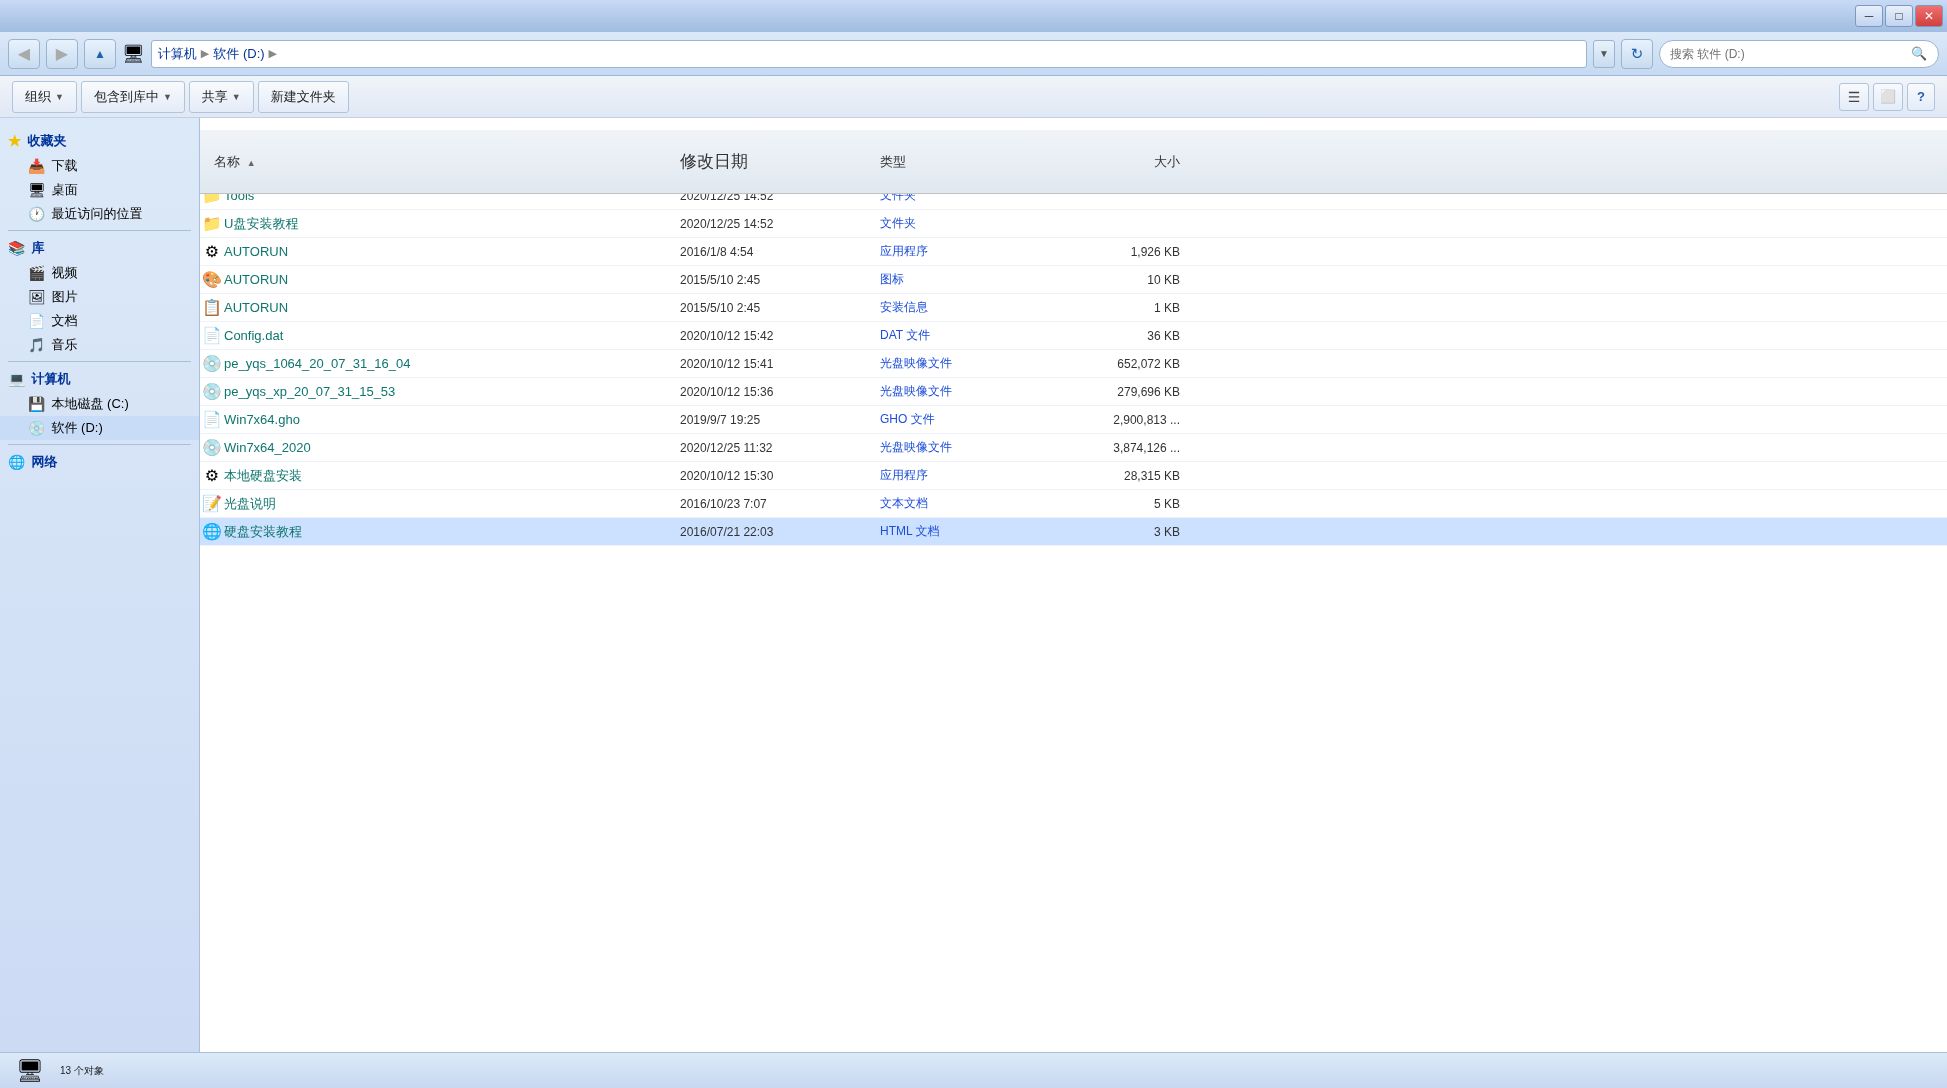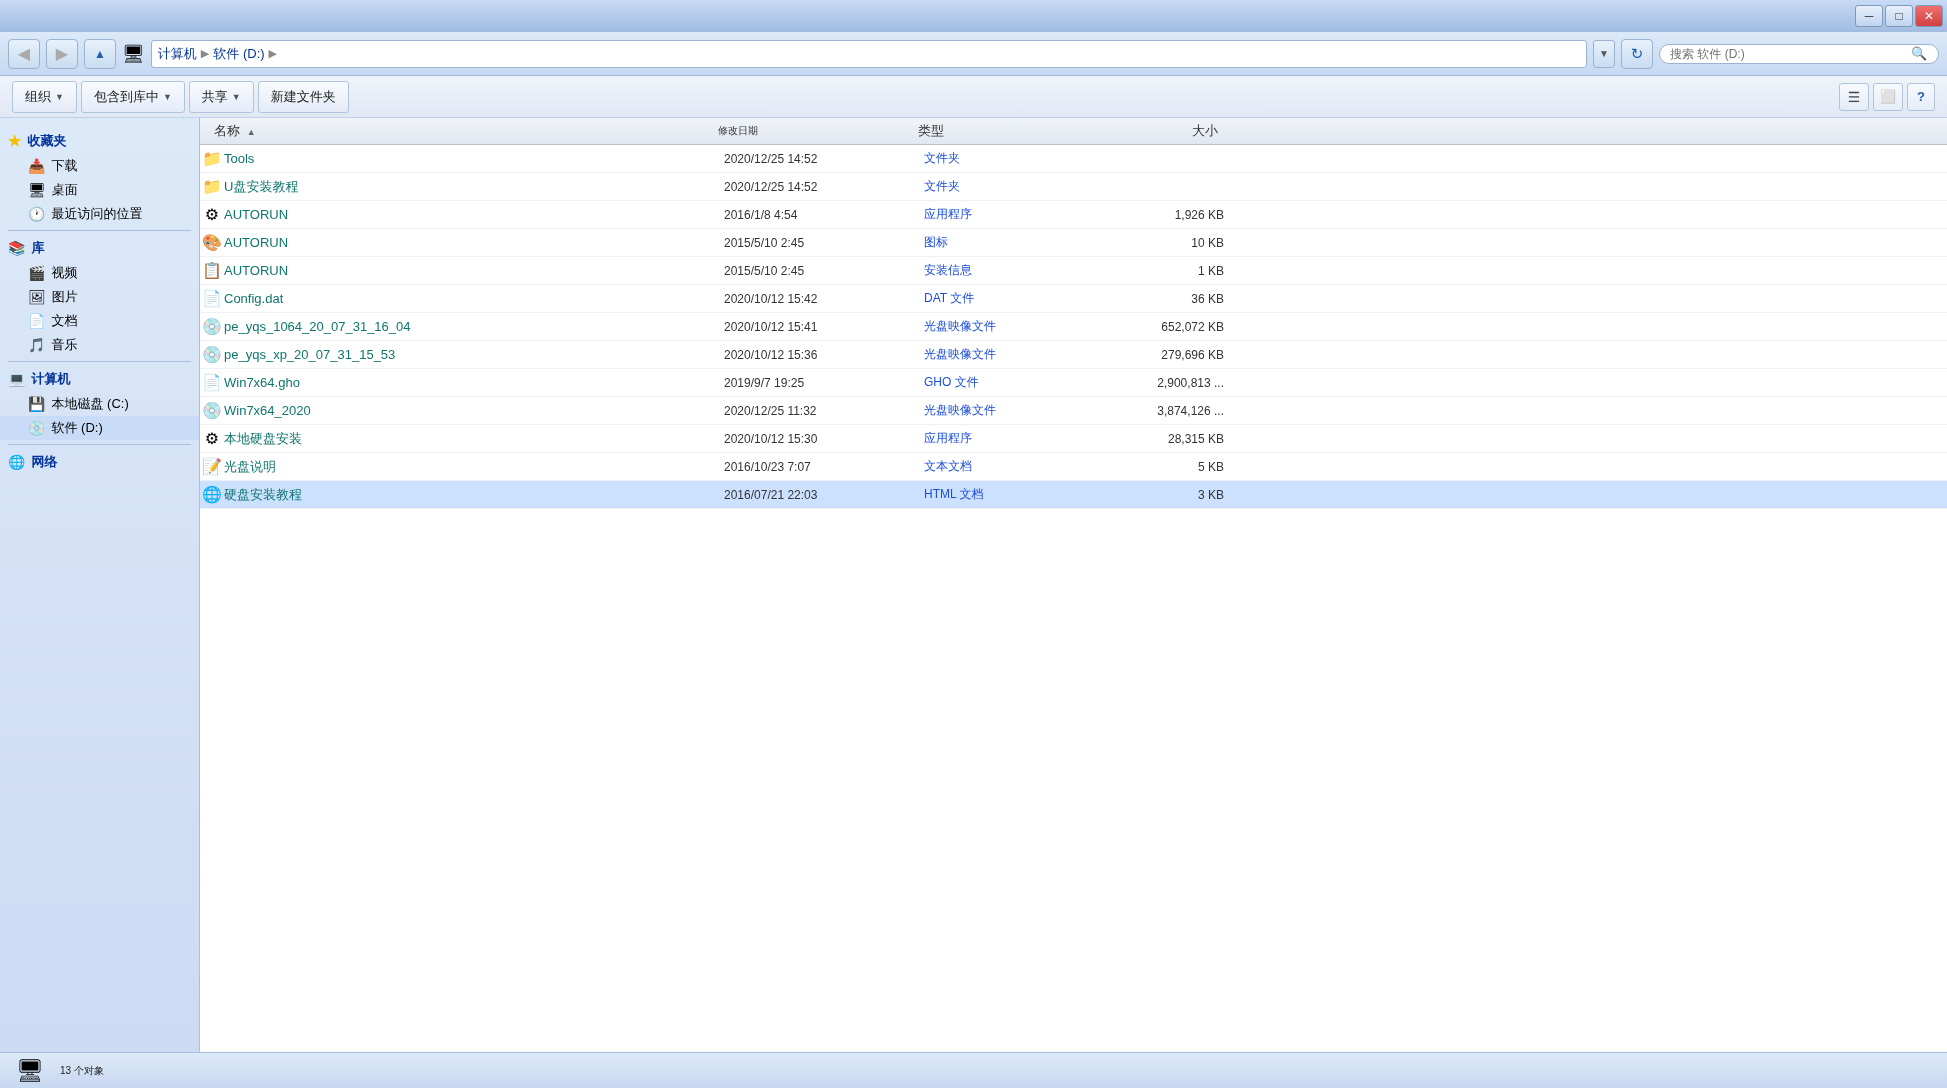--- a/index.html
+++ b/index.html
@@ -103,21 +103,21 @@
       border-radius: 4px;
       display: flex;
       align-items: center;
       justify-content: center;
       cursor: pointer;
       font-size: 15px;
       color: #2060b0;
     }
     .search-bar {
       width: 280px;
-      height: 20px;
+      height: 28px;
       background: #fff;
       border: 1px solid #9ab4d0;
       border-radius: 14px;
       display: flex;
       align-items: center;
       padding: 0 10px;
       gap: 14px;
     }
     .search-bar input {
       border: none;
@@ -234,45 +234,45 @@
 
     
     .file-list-area {
       flex: 1;
       background: #fff;
       overflow-y: auto;
     }
     .file-list-header {
       display: flex;
       align-items: center;
-      padding: 4px 0;
+      padding: 20px 0;
       border-bottom: 1px solid #c0c0c0;
       background: linear-gradient(to bottom, #f0f4f8, #e0e8f0);
       position: sticky;
-      top: 0;
+      top: 12px;
       z-index: 10;
     }
     .col-name { flex: 0 0 480px; padding-left: 14px; font-size: 13px; color: #333; cursor: pointer; }
-    .col-date { flex: 0 0 200px; font-size: 10px; color: #333; cursor: pointer; margin-left: 38px; }
+    .col-date { flex: 0 0 200px; font-size: 17px; color: #333; cursor: pointer; }
     .col-type { flex: 0 0 180px; font-size: 13px; color: #333; cursor: pointer; }
     .col-size { flex: 0 0 140px; text-align: right; padding-right: 20px; font-size: 13px; color: #333; cursor: pointer; }
     .col-sort-arrow { font-size: 9px; margin-left: 3px; color: #666; }
 
     .file-row {
       display: flex;
       align-items: center;
       padding: 2px 0;
       cursor: pointer;
       border-bottom: 1px solid #eef2f8;
       height: 28px;
     }
     .file-row.selected { background: #cce0ff; }
     .file-row .file-icon { width: 24px; text-align: center; font-size: 16px; flex-shrink: 0; }
     .file-row .file-name { flex: 0 0 456px; font-size: 13px; overflow: hidden; text-overflow: ellipsis; white-space: nowrap; color: #0f766e; }
-    .file-row .file-date { flex: 0 0 200px; font-size: 12px; color: #333; margin-left: 44px; }
+    .file-row .file-date { flex: 0 0 200px; font-size: 12px; color: #333; }
     .file-row .file-type { flex: 0 0 180px; font-size: 12px; color: #1d4ed8; }
     .file-row .file-size { flex: 0 0 140px; text-align: right; padding-right: 20px; font-size: 12px; color: #333; }
 
     
     .status-bar {
       height: 36px;
       background: linear-gradient(to bottom, #dce9f8, #c8d8f0);
       border-top: 1px solid #a8c0dc;
       display: flex;
       align-items: center;

